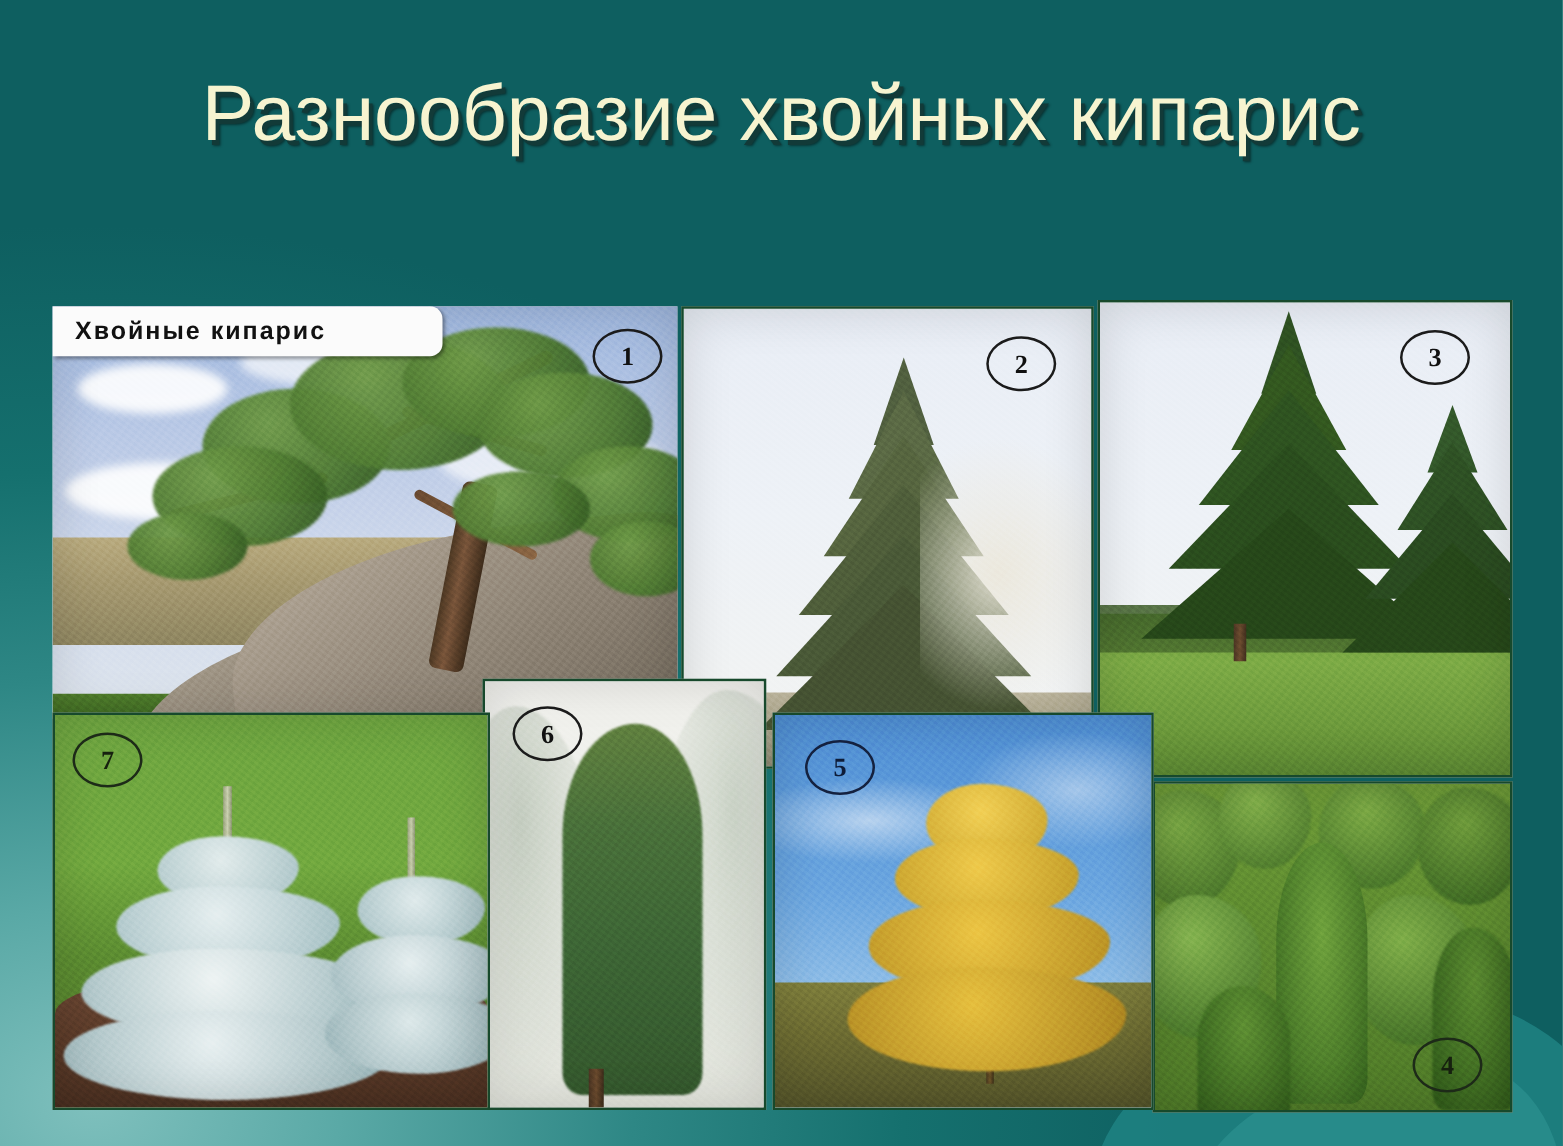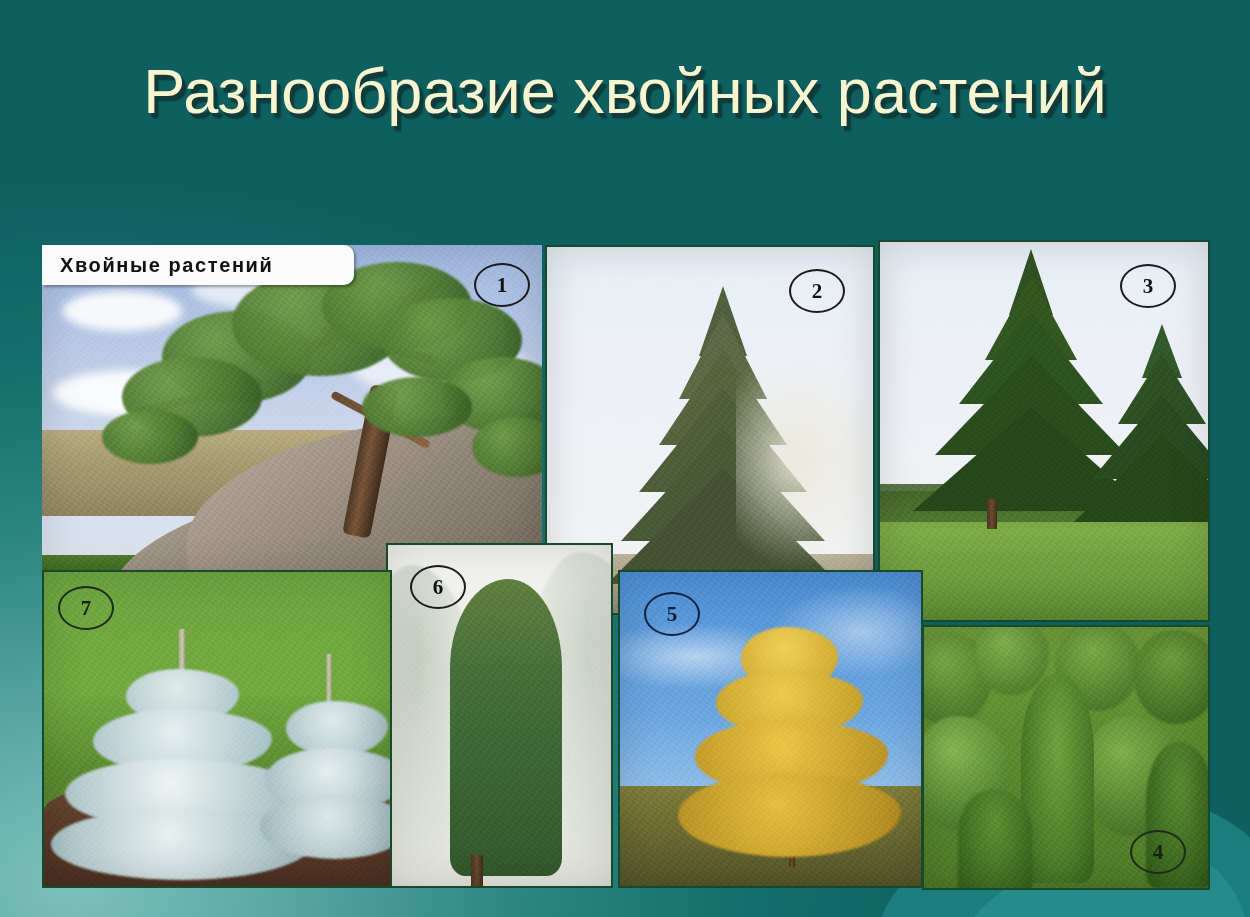--- a/index.html
+++ b/index.html
@@ -152,21 +152,21 @@
   .leafblob{position:absolute;border-radius:46% 54% 50% 50%/50% 45% 55% 50%;filter:blur(1px);}
 </style>
 </head>
 <body>
 
 <div id="slide">
 
   <div id="wave"></div>
   <div id="wave2"></div>
 
-  <h1 id="title">Разнообразие хвойных растений</h1>
+  <h1 id="title">Разнообразие хвойных кипарис</h1>
 
   <div id="collage">
 
     <div class="panel" id="p1">
       <div class="scene">
         <div class="sky-cloudy"></div>
         <div class="cloud" style="left:4%;top:14%;width:120px;height:40px;"></div>
         <div class="cloud" style="left:2%;top:38%;width:160px;height:46px;"></div>
         <div class="cloud" style="left:30%;top:8%;width:150px;height:38px;opacity:.75"></div>
         <div class="cloud" style="left:62%;top:30%;width:180px;height:50px;opacity:.7"></div>
@@ -191,21 +191,21 @@
         <div class="foli" style="left:68%;top:16%;width:140px;height:84px;"></div>
         <div class="foli" style="left:80%;top:34%;width:120px;height:76px;"></div>
         <div class="foli" style="left:12%;top:50%;width:96px;height:54px;"></div>
         <div class="foli" style="left:64%;top:40%;width:110px;height:60px;"></div>
         <div class="foli" style="left:86%;top:52%;width:90px;height:60px;"></div>
         <div class="tex"></div>
         <div class="soft"></div>
       </div>
 
       <div id="labelchip">
-        <span>Хвойные растений</span>
+        <span>Хвойные кипарис</span>
       </div>
       <div class="badge" style="left:432px;top:18px;">1</div>
     </div>
 
     <div class="panel" id="p2">
       <div class="scene">
         <div class="sky-pale"></div>
         <div style="position:absolute;left:0;right:0;bottom:0;height:16%;background:linear-gradient(#b9b29a,#8f8a74);"></div>
 
         <div class="cone" style="left:8%;right:0;bottom:8%;height:84%;">

